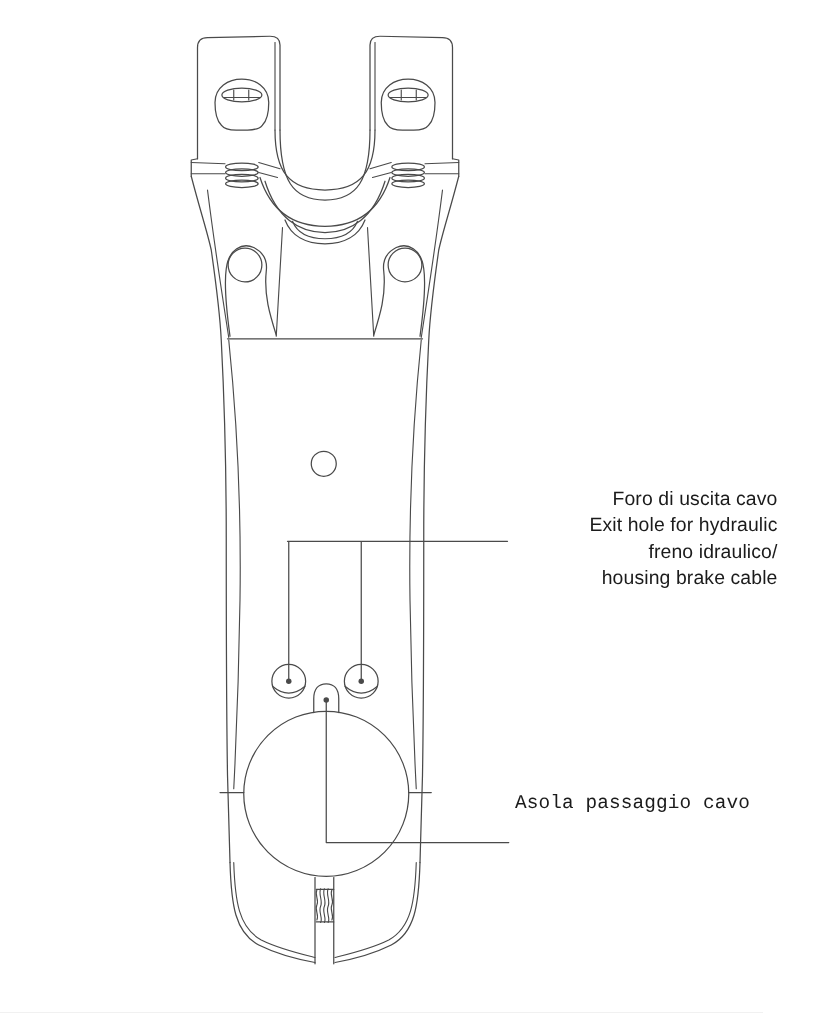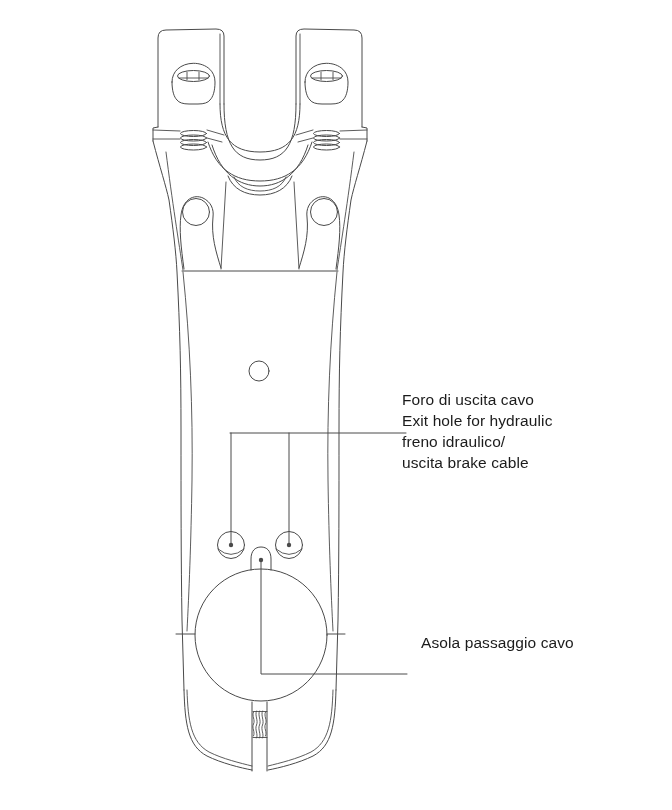--- a/index.html
+++ b/index.html
@@ -21,29 +21,29 @@
     stroke:var(--line);
     stroke-width:1;
     stroke-linecap:round;
     stroke-linejoin:round;
   }
   .stage svg .dot{fill:var(--line);stroke:none;}
   .stage svg .thin{stroke-width:0.9;}
   .ann{
     position:absolute;
     width:220px;
-    text-align:left;
+    text-align:right;
     font-size:15.5px;
     line-height:21px;
     color:var(--ink);
     letter-spacing:0.1px;
   }
   .ann div{white-space:nowrap;}
   #ann-brake{left:402px;top:389px;}
-  #ann-shift{left:421px;top:632px;}
+  #ann-shift{left:380px;top:632px;font-family:Liberation Mono, monospace;}
 </style>
 </head>
 <body>
 
 <div class="stage">
 
   <svg width="672" height="810" viewBox="0 0 672 810">
 
     <g>
       <path d="M158,127 L158,38 Q158,30 166,30 L216,29 Q224,29 224,36 L224,104"></path>
@@ -160,20 +160,20 @@
     <g>
       <path d="M261,561 L261,674 L407,674"></path>
       <circle class="dot" cx="261" cy="560" r="2.2"></circle>
     </g>
   </svg>
 
   <div class="ann" id="ann-brake">
     <div>Foro di uscita cavo</div>
     <div>Exit hole for hydraulic</div>
     <div>freno idraulico/</div>
-    <div>uscita brake cable</div>
+    <div>housing brake cable</div>
   </div>
 
   <div class="ann" id="ann-shift">
     <div>Asola passaggio cavo</div>
   </div>
 
 </div>
 
 </body></html>

